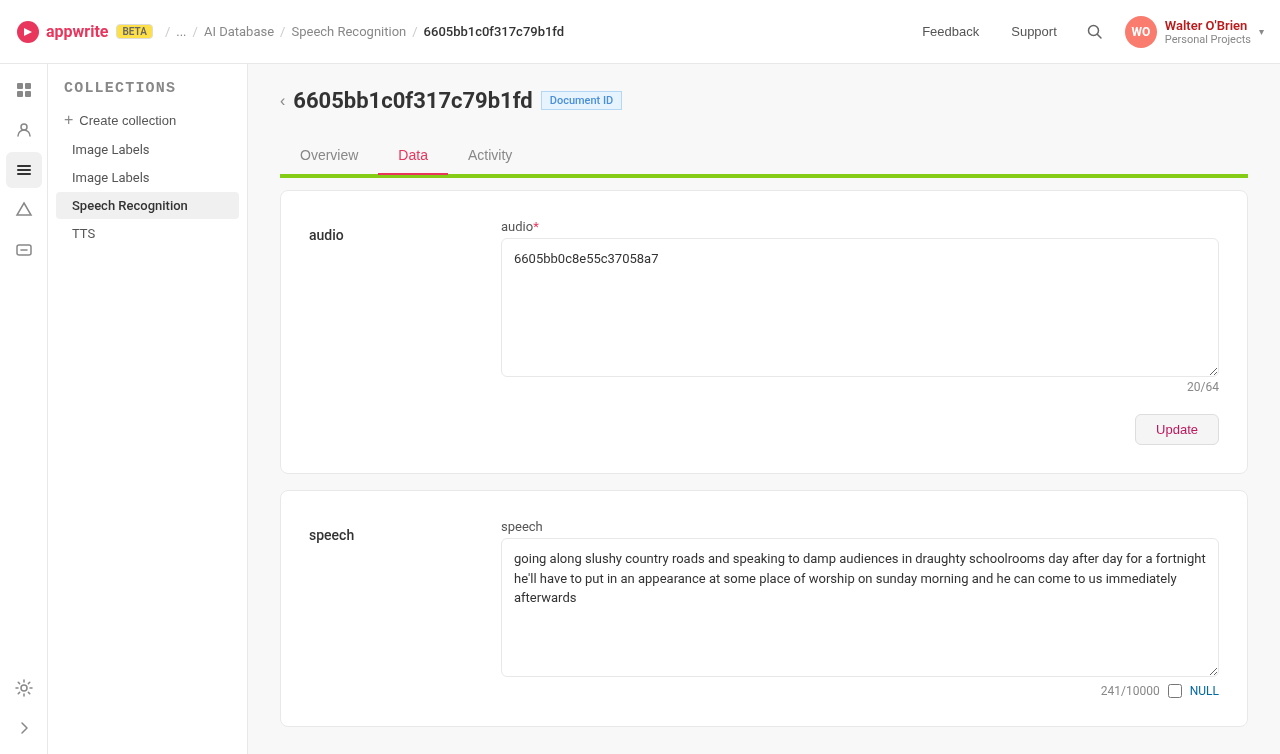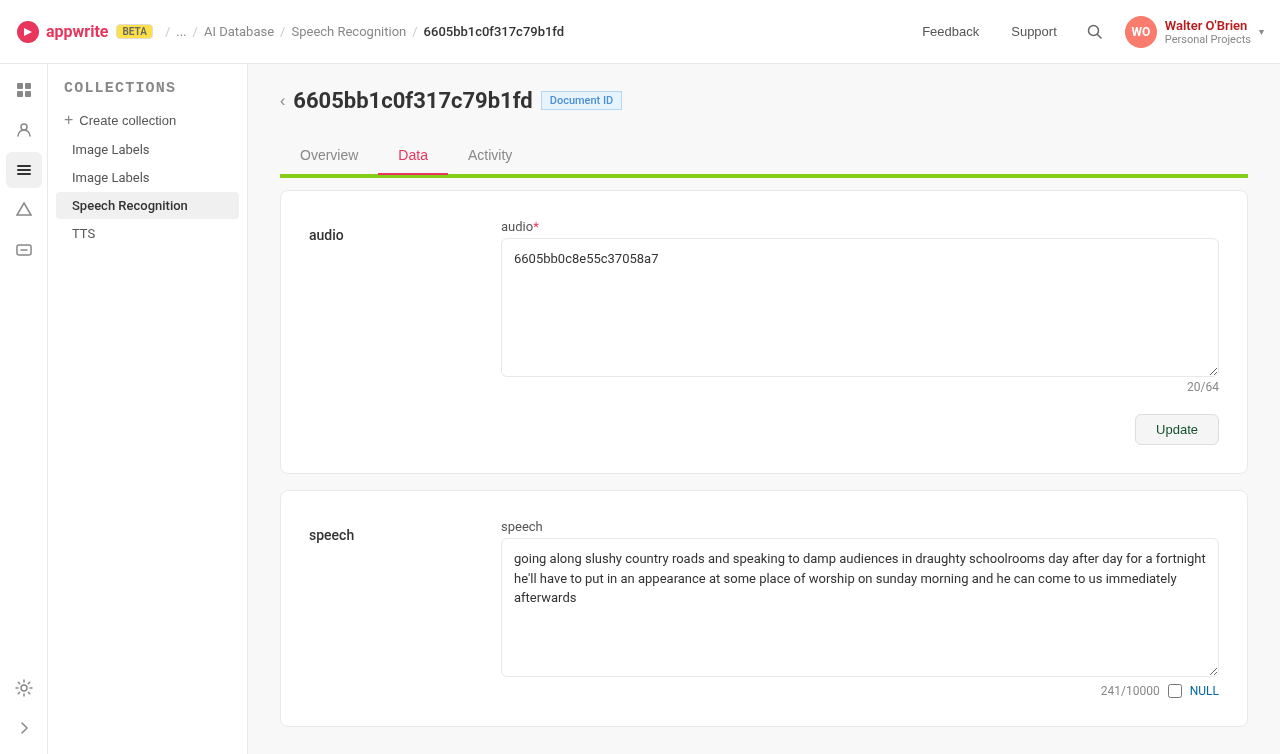--- a/index.html
+++ b/index.html
@@ -61,21 +61,21 @@
     .field-row { display: flex; gap: 32px; }
     .field-label-col { width: 160px; flex-shrink: 0; }
     .field-label { font-size: 14px; color: #333; font-weight: 500; padding-top: 8px; }
     .field-input-col { flex: 1; }
     .field-name { font-size: 13px; color: #555; margin-bottom: 4px; }
     .field-name .required { color: #e8365d; }
     .textarea-wrapper { position: relative; }
     textarea { width: 100%; border: 1px solid #e8e8e8; border-radius: 6px; padding: 10px 12px; font-size: 13px; color: #333; resize: vertical; font-family: inherit; line-height: 1.5; outline: none; }
     .char-count { text-align: right; font-size: 12px; color: #888; }
     .card-footer { display: flex; justify-content: flex-end; margin-top: 20px; }
-    .update-btn { background: #f5f5f5; border: 1px solid #ddd; border-radius: 6px; padding: 7px 20px; font-size: 13px; color: #14532d; cursor: pointer; font-weight: 500; }
+    .update-btn { background: #f5f5f5; border: 1px solid #ddd; border-radius: 6px; padding: 7px 20px; font-size: 13px; color: #be185d; cursor: pointer; font-weight: 500; }
 
     .null-row { display: flex; align-items: flex-end; gap: 8px; margin-top: 4px; justify-content: flex-end; }
     .null-checkbox { width: 14px; height: 14px; cursor: pointer; }
     .null-label { font-size: 12px; color: #0369a1; }
 
     
     svg { display: block; }
   </style>
 </head>
 <body>

